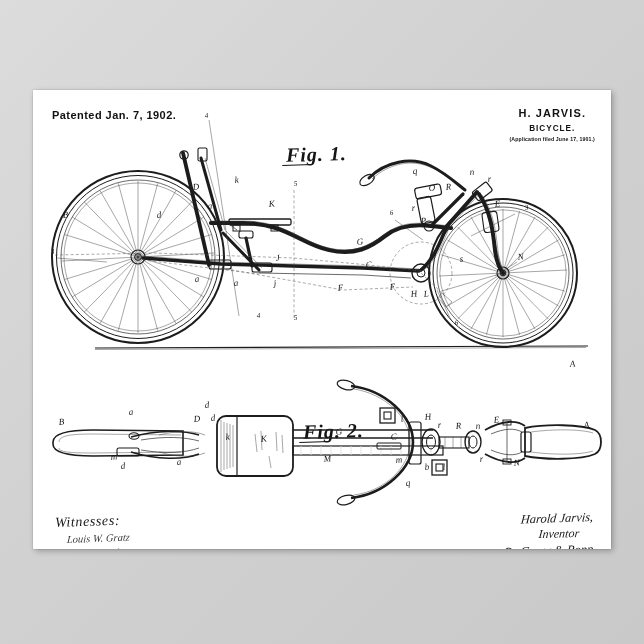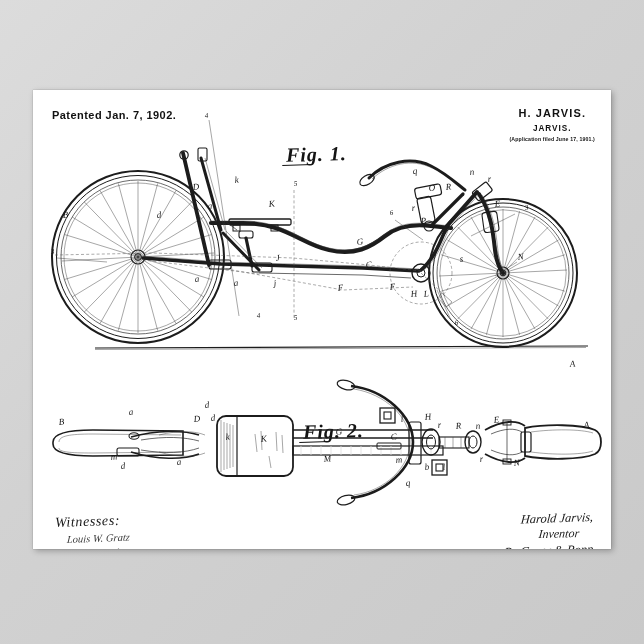--- a/index.html
+++ b/index.html
@@ -184,21 +184,21 @@
 
 <div id="stage">
 
   <div id="poster">
     <div id="sheet">
 
       <div class="hdr-left">Patented Jan. 7, 1902.</div>
 
       <div class="hdr-right">
         <div class="hdr-name">H. JARVIS.</div>
-        <div class="hdr-title">JARVIS.</div>
+        <div class="hdr-title">BICYCLE.</div>
         <div class="hdr-app">(Application filed June 17, 1901.)</div>
       </div>
 
       <div class="figcap" id="figcap1">Fig. 1.</div>
       <div class="figcap" id="figcap2">Fig. 2.</div>
 
       <svg id="drawing" viewBox="0 0 578 459">
 
         <defs>
           <g id="spokeset"></g>

